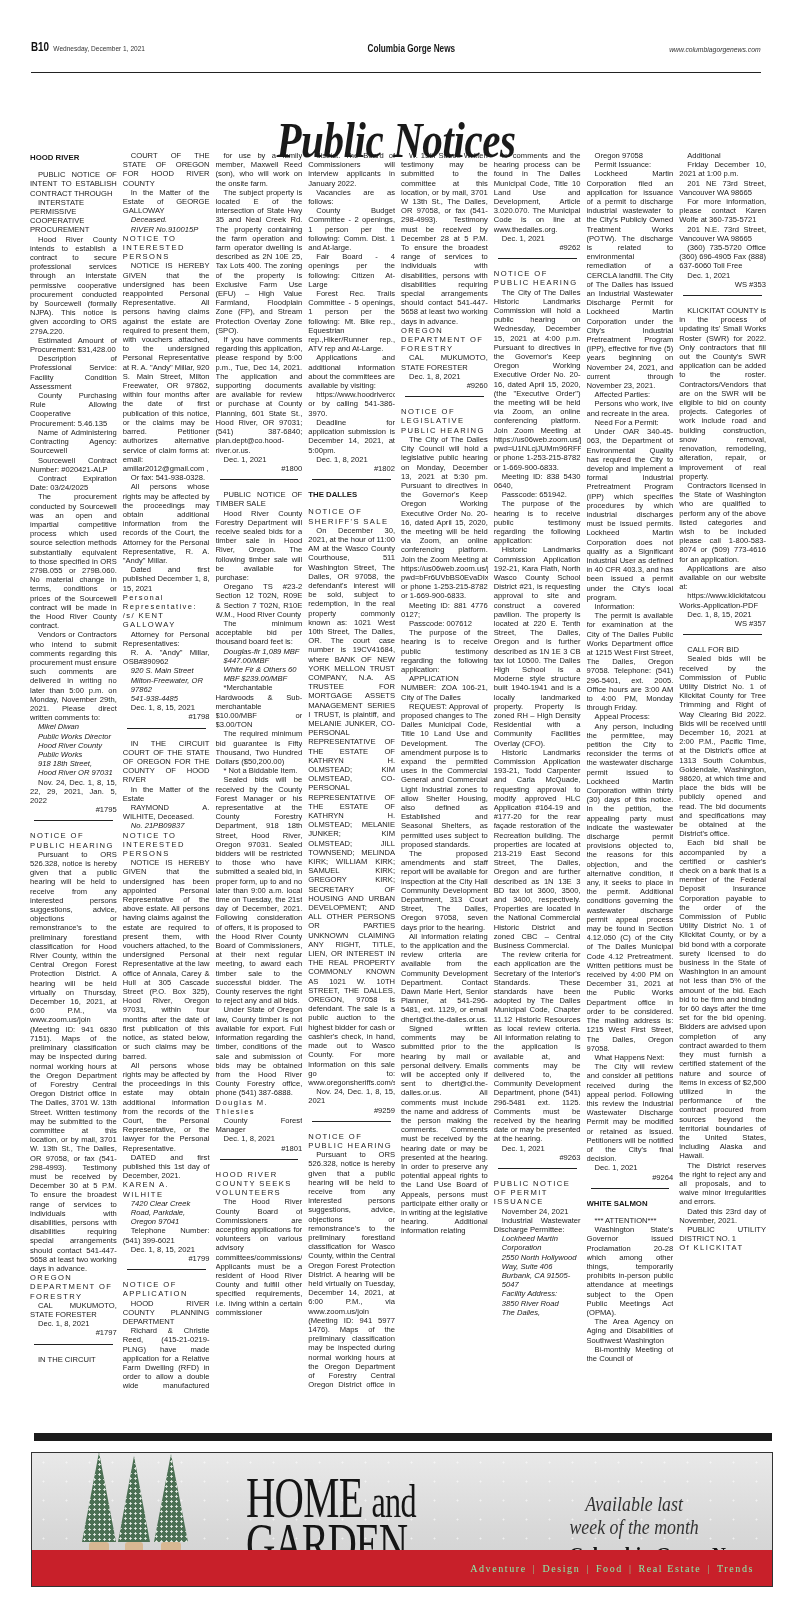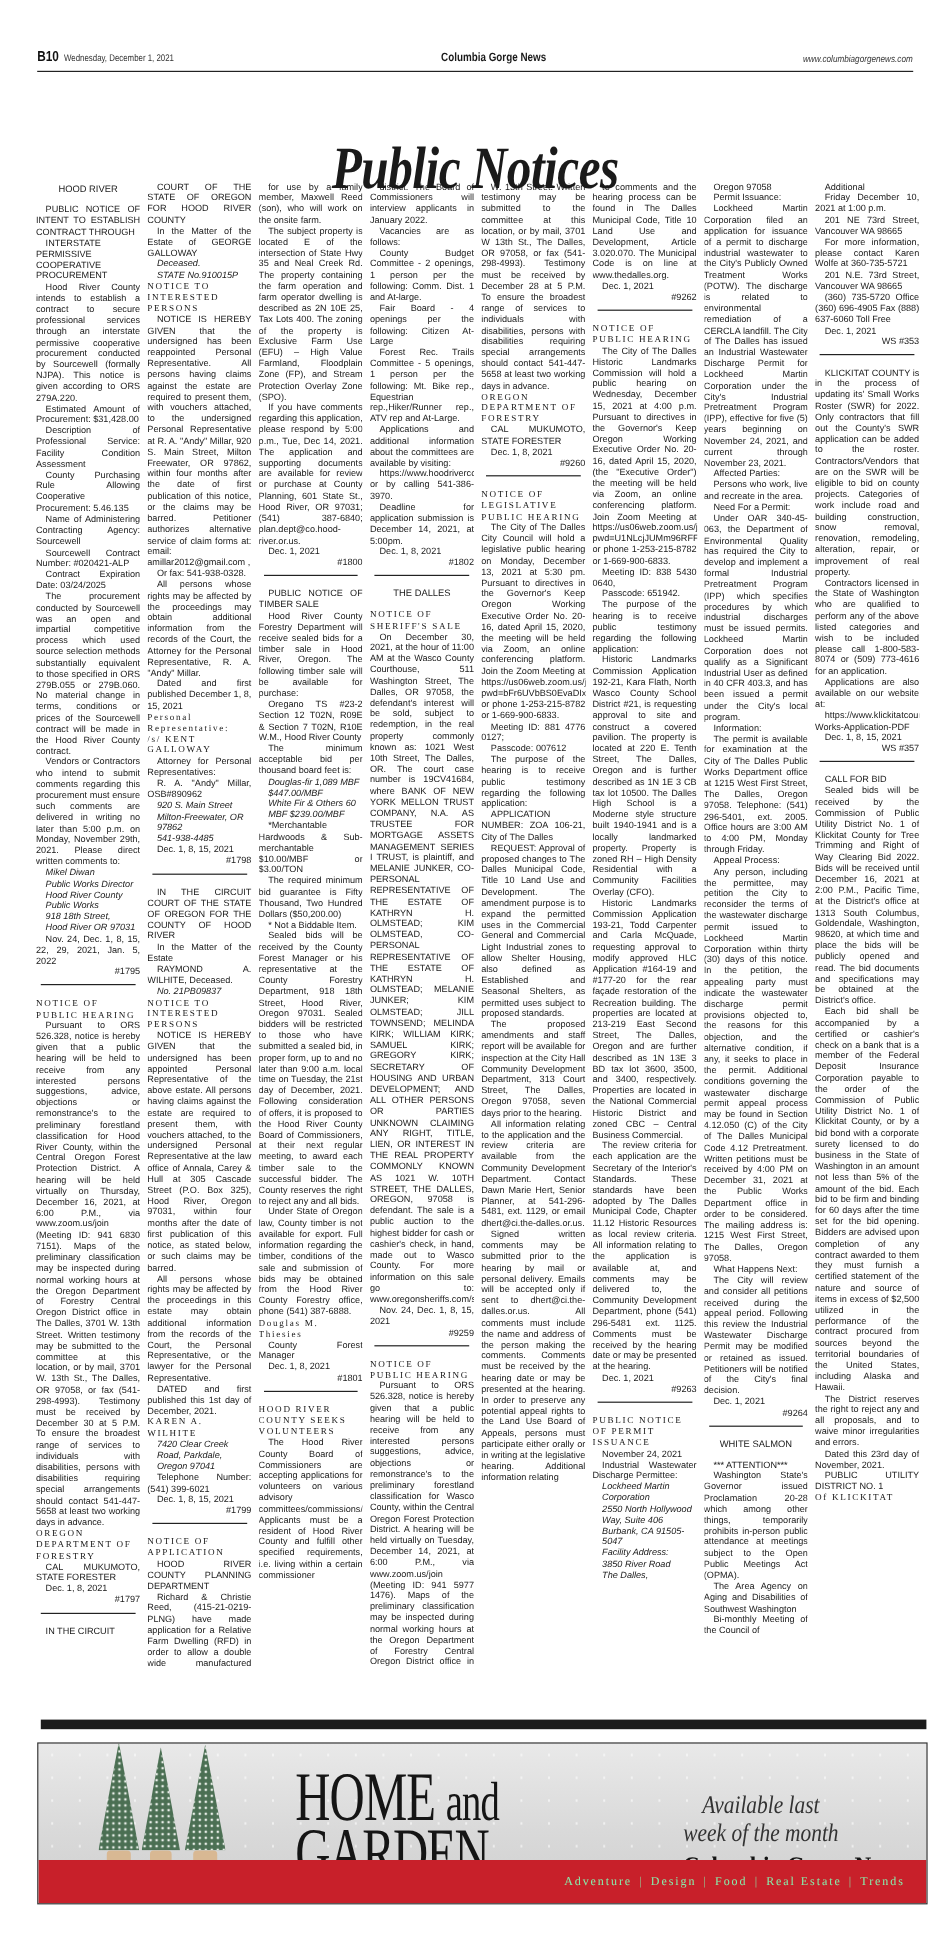--- a/index.html
+++ b/index.html
@@ -1,27 +1,27 @@
 <!DOCTYPE html>
 <html><head>
 <meta charset="utf-8">
 <style>
   html,body{margin:0;padding:0;background:#fff;}
   body{width:792px;height:1620px;position:relative;overflow:hidden;font-family:"Liberation Sans",sans-serif;color:#1a1a1a;}
-  .masthead{position:absolute;left:31px;right:31px;top:38px;height:16px;border-bottom:1px solid #222;display:flex;align-items:flex-end;justify-content:space-between;padding-bottom:5px;text-align:right;}
+  .masthead{position:absolute;left:31px;right:31px;top:38px;height:16px;border-bottom:1px solid #222;display:flex;align-items:flex-end;justify-content:space-between;padding-bottom:18px;text-align:right;}
   .mh-left{font-size:8px;color:#333;font-family:"Liberation Sans",sans-serif;transform:scaleX(0.82);transform-origin:left bottom;white-space:nowrap;}
   .mh-left b{font-size:12px;color:#111;margin-right:3px;}
   .mh-center{font-size:10px;font-weight:bold;transform:scaleX(0.82);white-space:nowrap;}
   .mh-right{font-size:8px;font-style:italic;color:#333;transform:scaleX(0.85);transform-origin:right bottom;white-space:nowrap;}
   .page-title{position:absolute;left:0;right:0;top:78px;text-align:center;font-family:"Liberation Serif",serif;font-style:italic;font-size:50px;line-height:56px;color:#1a1a1a;letter-spacing:-0.5px;transform:scaleX(0.82);}
   .columns{position:absolute;left:30px;top:151px;width:736px;height:1238px;display:grid;grid-template-columns:repeat(8,1fr);column-gap:6px;overflow:hidden;}
   .col{overflow:hidden;font-size:7.6px;line-height:9.2px;text-align:justify;hyphens:auto;}
   .col p{margin:0;text-indent:8px;}
-  .col .head{text-indent:0;font-weight:normal;text-align:center;font-size:7.8px;margin:2px 0 8px;}
-  .col .nt{text-indent:0;letter-spacing:1.4px;text-align:left;font-family:Liberation Serif, serif;}
+  .col .head{text-indent:0;font-weight:bold;font-size:7.8px;margin:2px 0 8px;}
+  .col .nt{text-indent:0;letter-spacing:1.4px;text-align:left;}
   .col .num{text-align:right;text-indent:0;}
   .col .rule{border-top:1.3px solid #222;margin:6px 4px 10px;}
   .col .ind{padding-left:8px;text-indent:0;text-align:left;font-style:italic;}
   .black-bar{position:absolute;left:34px;width:738px;top:1433px;height:8px;background:#1b1b1b;}
   .ad{position:absolute;left:31px;width:740px;top:1452px;height:133px;border:1px solid #333;overflow:hidden;background:linear-gradient(180deg,#e9e9e9 0%,#d9d9d9 55%,#cfcfcf 100%);text-decoration:underline;}
   .ad .snow{position:absolute;inset:0;background-image:radial-gradient(circle,#fff 0.8px,transparent 1.2px);background-size:23px 19px;opacity:.6;}
   .tree{position:absolute;bottom:30px;width:34px;height:100px;}
   .tree .cone{position:absolute;left:0;right:0;top:0;bottom:14px;background:#4b6f53;clip-path:polygon(50% 0,100% 100%,0 100%);}
   .tree .cone::after{content:"";position:absolute;inset:0;background-image:radial-gradient(circle,#e8eee8 0.9px,transparent 1.4px);background-size:5px 5px;}
   .tree .base{position:absolute;left:7px;right:7px;bottom:0;height:14px;background:#d8b893;border-radius:3px;}
@@ -76,21 +76,21 @@
       <p class="">CAL MUKUMOTO, STATE FORESTER</p>
       <p class="">Dec. 1, 8, 2021</p>
       <p class="num">#1797</p>
       <div class="rule"></div>
       <p class="">IN THE CIRCUIT</p>
     </div>
   <div class="col">
       <p class="">COURT OF THE STATE OF OREGON FOR HOOD RIVER COUNTY</p>
       <p class="">In the Matter of the Estate of GEORGE GALLOWAY</p>
       <p class="ind">Deceased.</p>
-      <p class="ind">STATE No.910015P</p>
+      <p class="ind">RIVER No.910015P</p>
       <p class="nt">NOTICE TO INTERESTED PERSONS</p>
       <p class="">NOTICE IS HEREBY GIVEN that the undersigned has been reappointed Personal Representative. All persons having claims against the estate are required to present them, with vouchers attached, to the undersigned Personal Representative at R. A. "Andy" Millar, 920 S. Main Street, Milton Freewater, OR 97862, within four months after the date of first publication of this notice, or the claims may be barred. Petitioner authorizes alternative service of claim forms at: email: amillar2012@gmail.com ,</p>
       <p class="">Or fax: 541-938-0328.</p>
       <p class="">All persons whose rights may be affected by the proceedings may obtain additional information from the records of the Court, the Attorney for the Personal Representative, R. A. "Andy" Millar.</p>
       <p class="">Dated and first published December 1, 8, 15, 2021</p>
       <p class="nt">Personal Representative:</p>
       <p class="nt">/s/ KENT GALLOWAY</p>
       <p class="">Attorney for Personal Representatives:</p>
       <p class="">R. A. "Andy" Millar, OSB#890962</p>
       <p class="ind">920 S. Main Street</p>

